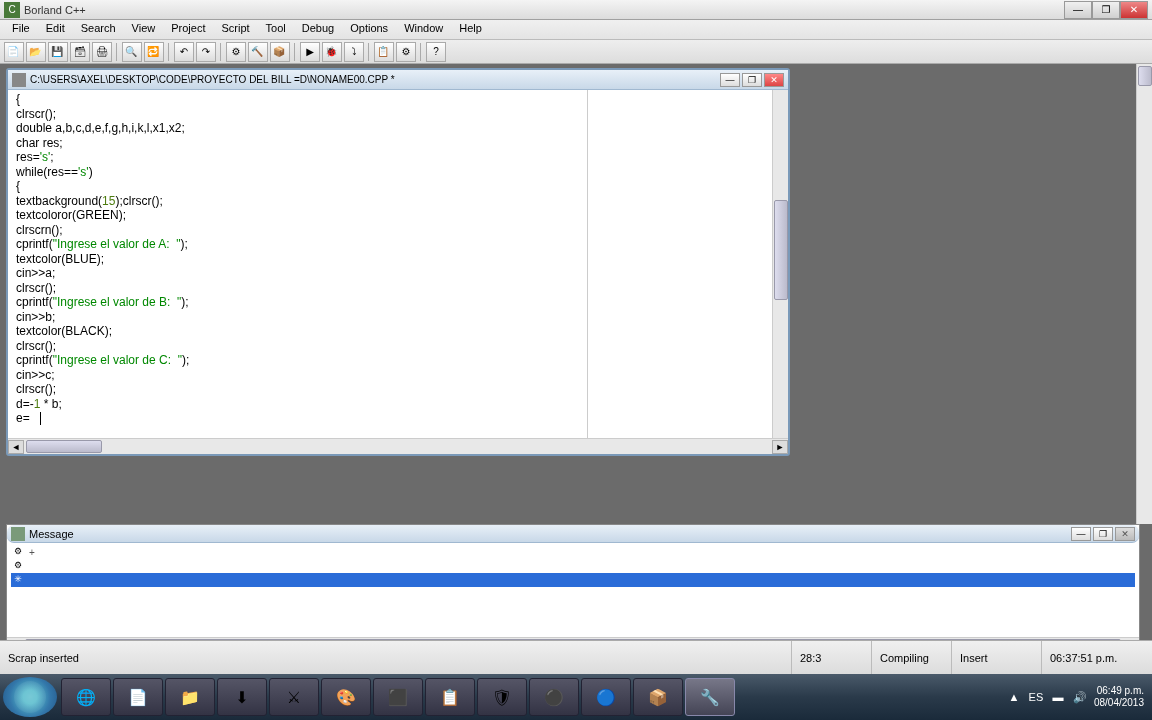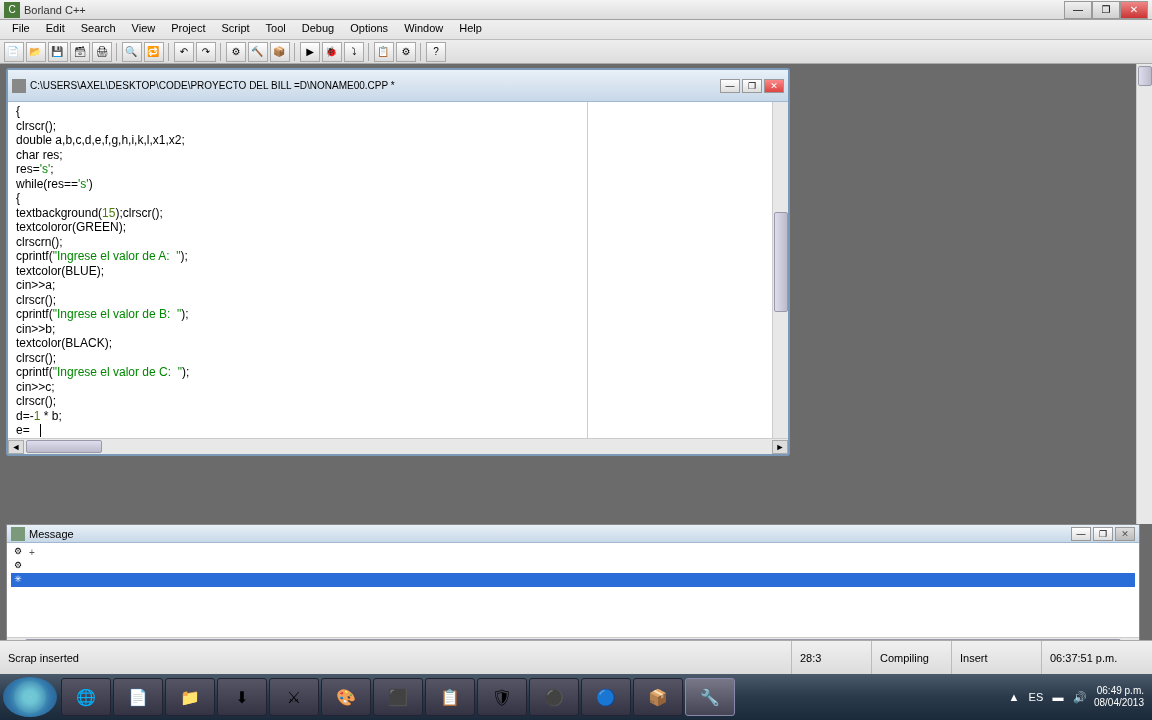--- a/index.html
+++ b/index.html
@@ -22,21 +22,21 @@
 
 .toolbar { background: linear-gradient(to bottom,#eee,#ddd); height: 24px; display: flex; align-items: center; padding: 2px 4px; border-bottom: 1px solid #aaa; gap: 2px; }
 .tbtn { width: 20px; height: 20px; border: 1px solid #aaa; background: linear-gradient(to bottom,#fff,#dcdcdc); display:flex; align-items:center; justify-content:center; font-size:10px; cursor:pointer; }
 .tsep { width: 2px; height: 18px; border-left: 1px solid #aaa; margin: 0 2px; }
 
 
 .workspace { background: #6b6b6b; position: absolute; top: 64px; left: 0; right: 0; bottom: 46px; }
 
 
 .editor-window { position: absolute; top: 4px; left: 6px; width: 784px; height: 388px; background: #fff; border: 2px solid #7a99b8; border-radius: 3px; display:flex; flex-direction:column; }
-.editor-titlebar { height: 32px; background: linear-gradient(to bottom,#e8f0f8,#c8d8e8); display:flex; align-items:center; padding:7px 4px; border-bottom:1px solid #a0b8d0;justify-content:flex-end; }
+.editor-titlebar { height: 20px; background: linear-gradient(to bottom,#e8f0f8,#c8d8e8); display:flex; align-items:center; padding:7px 4px; border-bottom:1px solid #a0b8d0;justify-content:flex-end; }
 .editor-titlebar .eicon { width:14px; height:14px; background:#888; margin-right:4px; }
 .editor-titlebar .etitle { font-size:10px; }
 .editor-controls { margin-left:auto; display:flex; gap:2px; }
 .ectl { width:20px; height:14px; border:1px solid #999; background:linear-gradient(to bottom,#fff,#ddd); font-size:9px; display:flex; align-items:center; justify-content:center; cursor:pointer; }
 .ectl.close { background:linear-gradient(to bottom,#f88,#d44); color:#fff; }
 
 .editor-body { flex:1; display:flex; overflow:hidden; }
 .code-area { flex:0 0 580px; padding: 2px 8px; font-family: 'Courier New', monospace; font-size: 12px; line-height: 14.5px; white-space: pre; overflow:hidden; border-right:1px solid #ccc; position:relative; }
 .right-pane { flex:1; background:#fff; position:relative; }
 .right-pane .vscroll { position:absolute; right:0; top:0; width:16px; height:100%; background:#e8e8e8; border-left:1px solid #ccc; }
@@ -45,21 +45,21 @@
 .editor-hscroll { height:16px; background:#e8e8e8; border-top:1px solid #ccc; display:flex; align-items:center; position:relative; }
 .editor-hscroll .hthumb { position:absolute; left:18px; width:76px; height:13px; background:linear-gradient(to bottom,#dde,#bbc); border:1px solid #99a; border-radius:2px; top:1px; }
 .editor-hscroll .harrow { width:16px; height:14px; background:#ddd; border:1px solid #aaa; font-size:9px; display:flex;align-items:center;justify-content:center; }
 .code-area .num { color:#4d7c0f; }
 .code-area .str { color:#008800; }
 .code-area .cursor { display:inline-block; width:1px; height:13px; background:#000; vertical-align:text-bottom; animation:blink 1s infinite; }
 @keyframes blink{50%{opacity:0}}
 
 
 .msg-window { position:absolute; bottom:66px; left:6px; right:12px; height:130px; background:#fff; border:1px solid #888; display:flex; flex-direction:column; }
-.msg-titlebar { height:18px; background:linear-gradient(to bottom,#e8f0f8,#c8d8e8); display:flex; align-items:center; padding:0 4px; border-bottom:1px solid #a0b8d0; }
+.msg-titlebar { height:18px; background:linear-gradient(to bottom,#e8f0f8,#c8d8e8); display:flex; align-items:center; padding:0 4px; border-bottom:1px solid #a0b8d0;border-radius:7px; }
 .msg-titlebar .micon { width:14px; height:14px; background:#7a9a7a; margin-right:4px; }
 .msg-titlebar .mtitle { font-size:11px; }
 .msg-controls { margin-left:auto; display:flex; gap:2px; }
 .msg-body { flex:1; font-family:'Courier New',monospace; font-size:11px; padding:2px 4px; overflow:hidden; }
 .msg-line { display:flex; align-items:center; gap:4px; height:14px; }
 .msg-line .badge { width:14px; height:12px; font-size:9px; text-align:center; }
 .msg-line .plus { width:10px; font-size:10px; color:#555; }
 .msg-line.highlighted { background:#2a6cd8; color:#fff; }
 .msg-hscroll { height:16px; background:#e8e8e8; border-top:1px solid #ccc; position:relative; }
 .msg-hscroll .hthumb2 { position:absolute; left:18px; right:18px; height:13px; background:linear-gradient(to bottom,#dde,#bbc); border:1px solid #99a; border-radius:2px; top:1px; }

